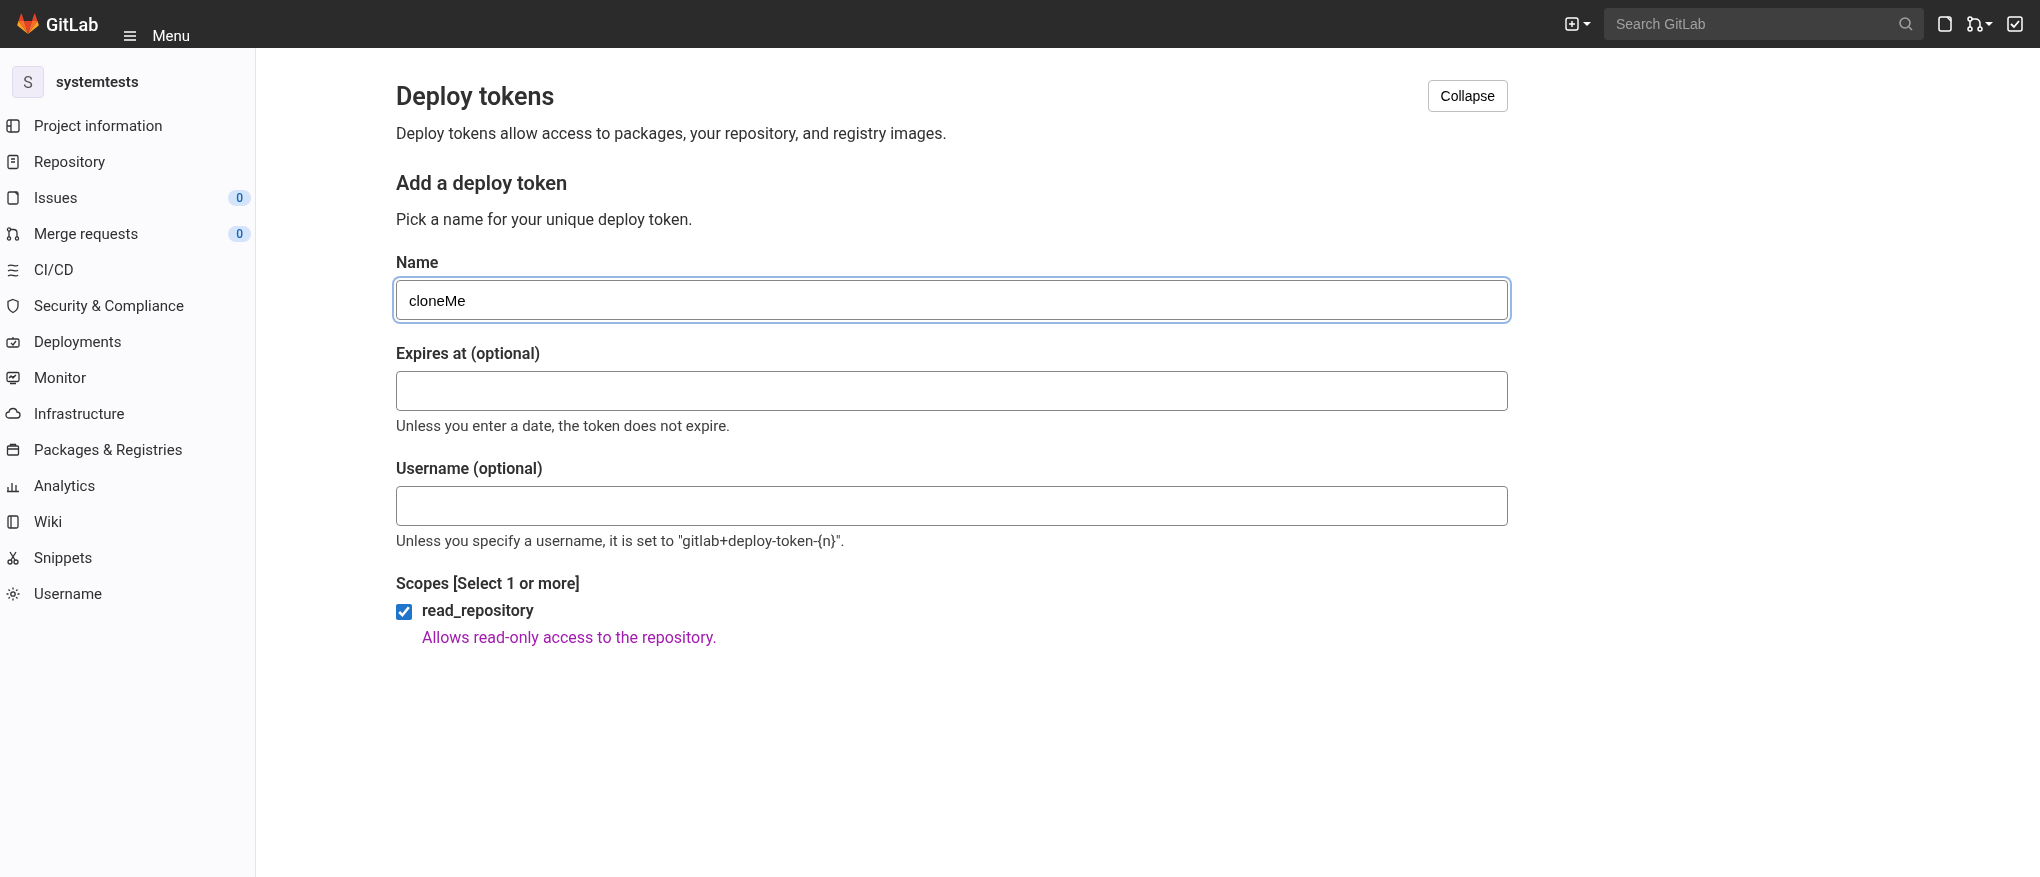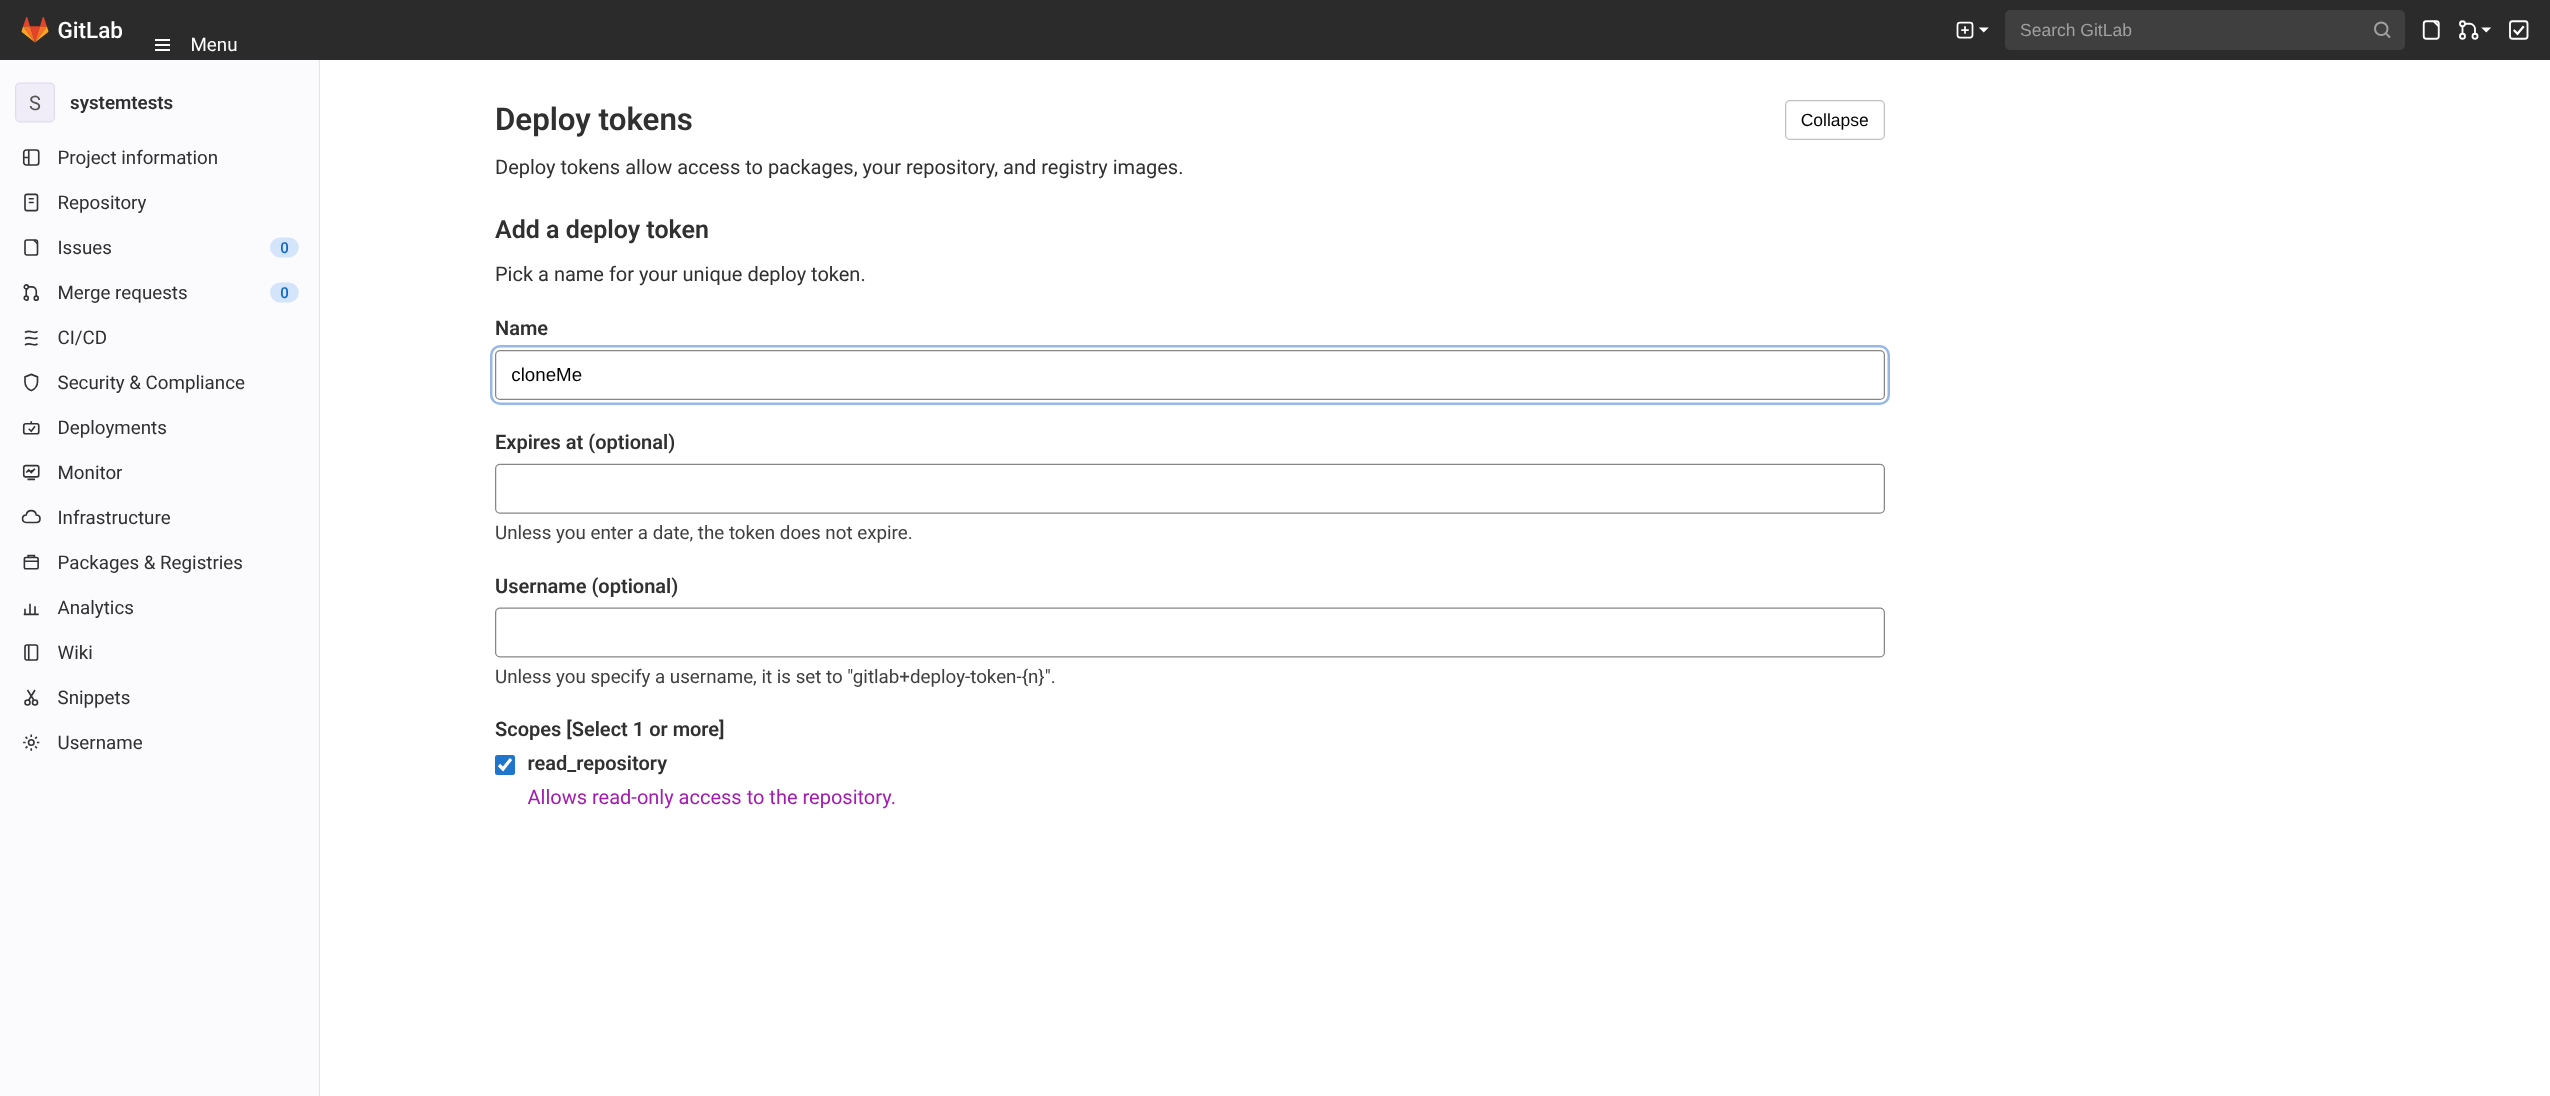--- a/index.html
+++ b/index.html
@@ -68,21 +68,21 @@
   align-items: center;
   justify-content: center;
   font-size: 16px;
   color: #555;
 }
 .sidebar-project-name { font-weight: 600; font-size: 15px; }
 .sidebar-item {
   display: flex;
   align-items: center;
   gap: 12px;
-  padding: 9px 16px;
+  padding: 9px 4px;
   cursor: pointer;
   font-size: 15px;
   color: #303030;
 }
 .sidebar-item .icon { width: 18px; height: 18px; flex-shrink: 0; display: flex; align-items: center; justify-content: center; }
 .sidebar-item .badge {
   margin-left: auto;
   background: #d4e4fa;
   color: #1068bf;
   font-size: 12px;

